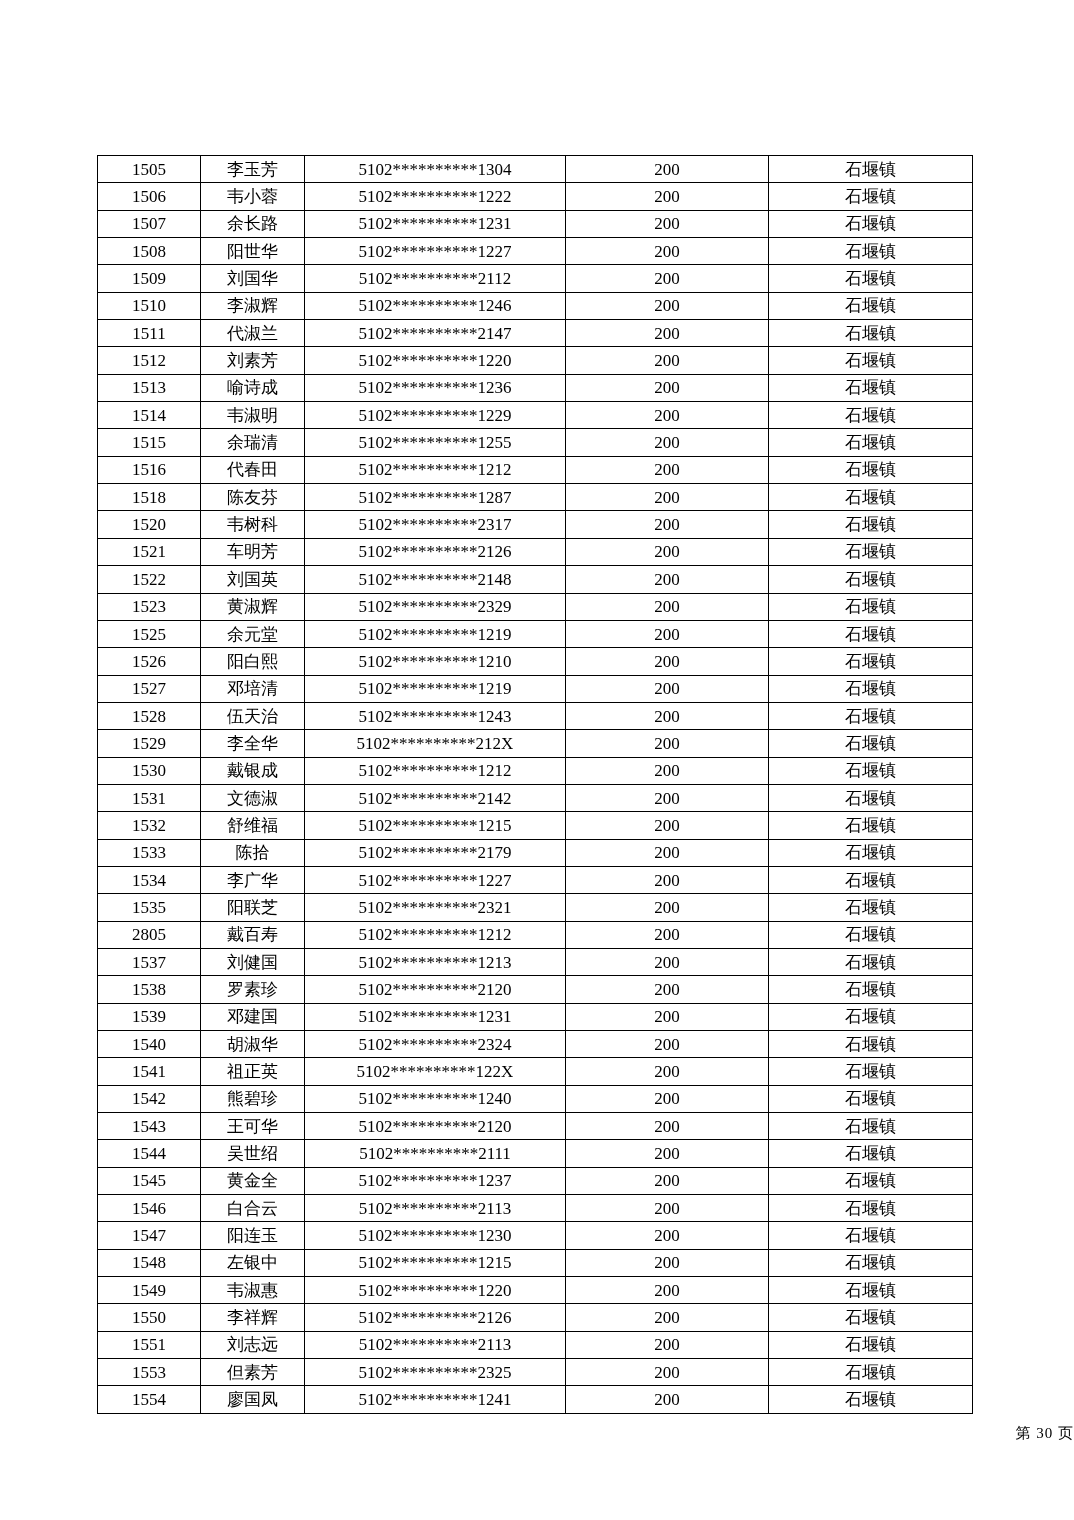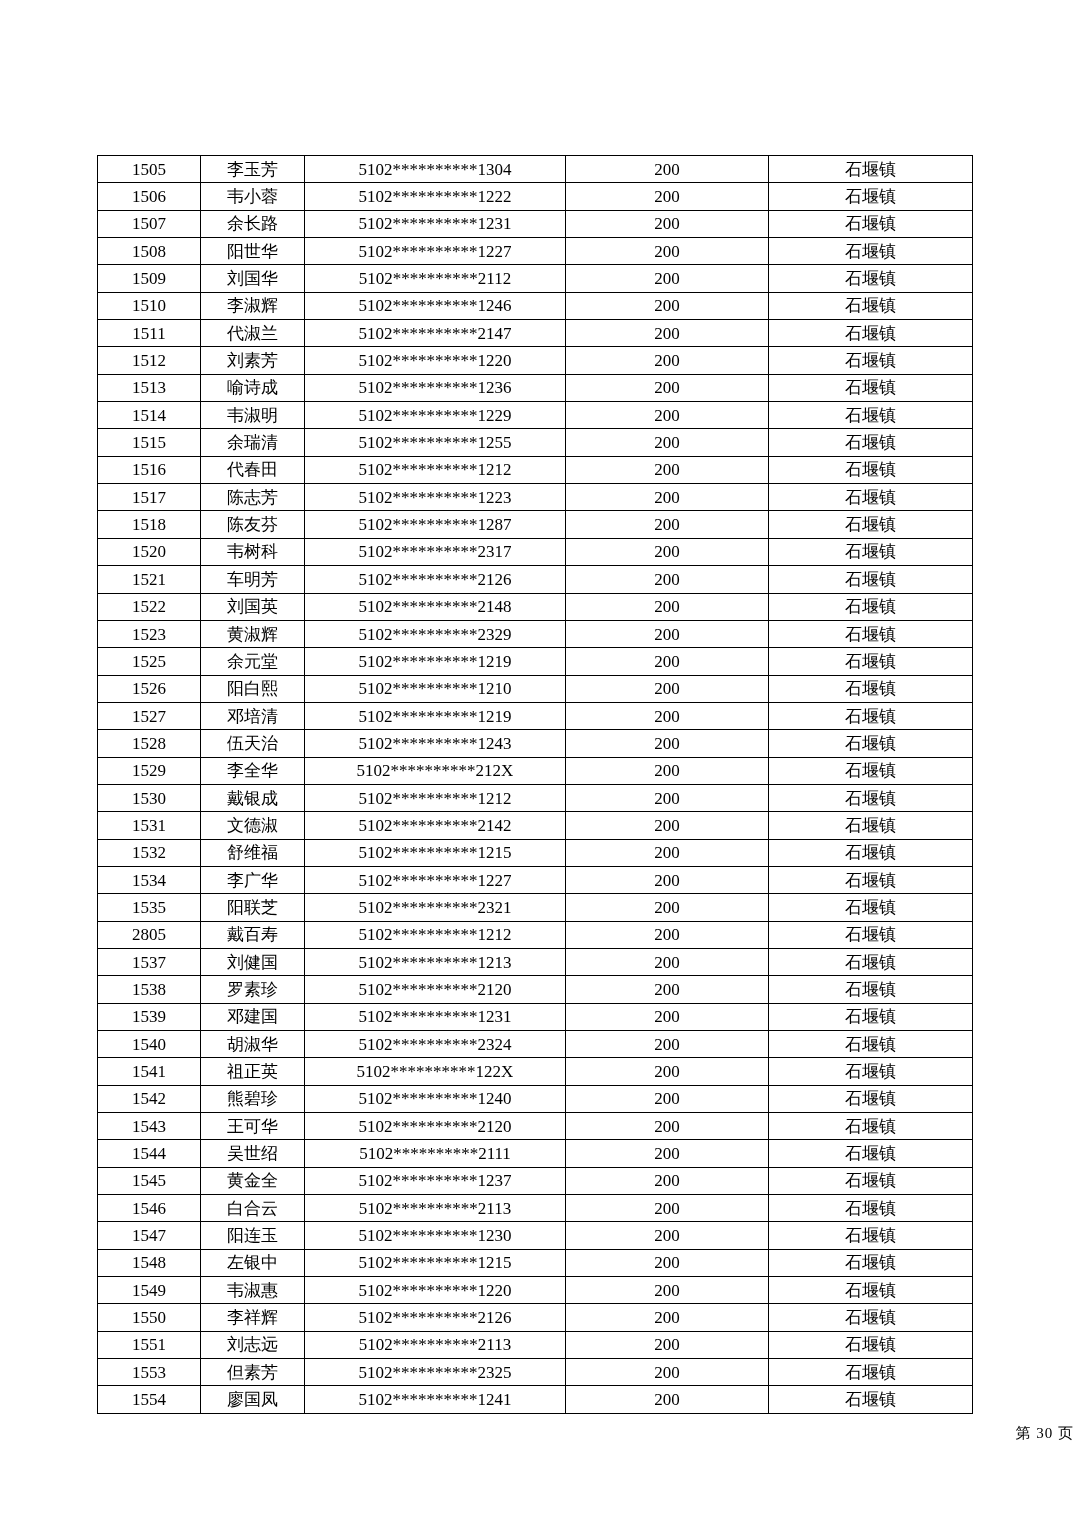--- a/index.html
+++ b/index.html
@@ -139,27 +139,20 @@
     <td>石堰镇</td>
   </tr>
       <tr>
     <td>1516</td>
     <td>代春田</td>
     <td>5102**********1212</td>
     <td>200</td>
     <td>石堰镇</td>
   </tr>
       <tr>
-    <td>1517</td>
-    <td>陈志芳</td>
-    <td>5102**********1223</td>
-    <td>200</td>
-    <td>石堰镇</td>
-  </tr>
-      <tr>
     <td>1518</td>
     <td>陈友芬</td>
     <td>5102**********1287</td>
     <td>200</td>
     <td>石堰镇</td>
   </tr>
       <tr>
     <td>1520</td>
     <td>韦树科</td>
     <td>5102**********2317</td>
@@ -233,20 +226,27 @@
     <td>1531</td>
     <td>文德淑</td>
     <td>5102**********2142</td>
     <td>200</td>
     <td>石堰镇</td>
   </tr>
       <tr>
     <td>1532</td>
     <td>舒维福</td>
     <td>5102**********1215</td>
+    <td>200</td>
+    <td>石堰镇</td>
+  </tr>
+      <tr>
+    <td>1533</td>
+    <td>陈拾</td>
+    <td>5102**********2179</td>
     <td>200</td>
     <td>石堰镇</td>
   </tr>
       <tr>
     <td>1534</td>
     <td>李广华</td>
     <td>5102**********1227</td>
     <td>200</td>
     <td>石堰镇</td>
   </tr>

